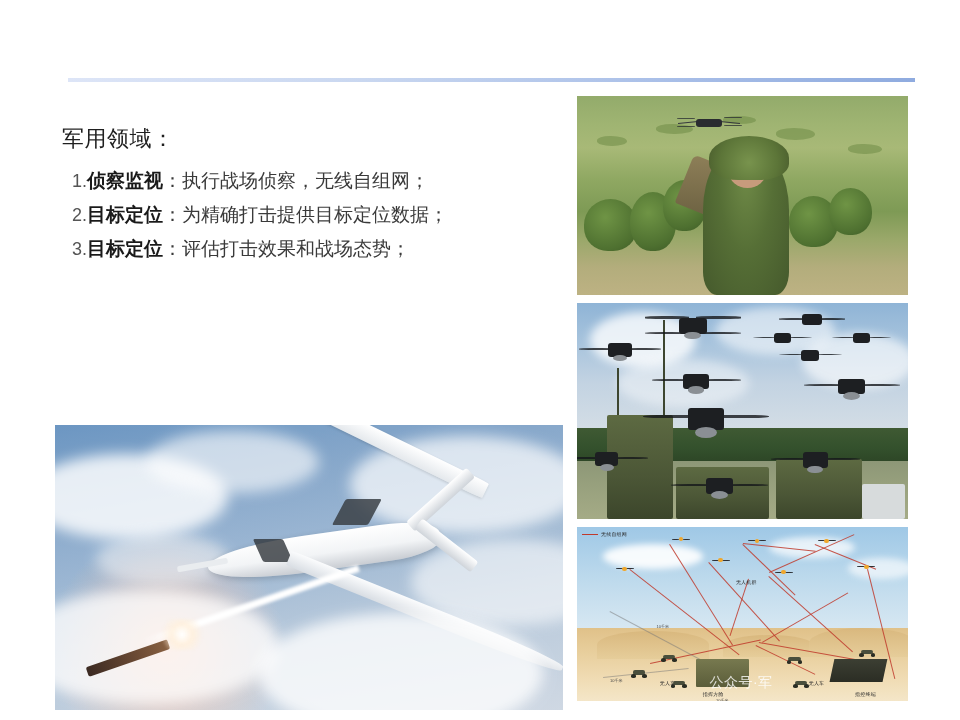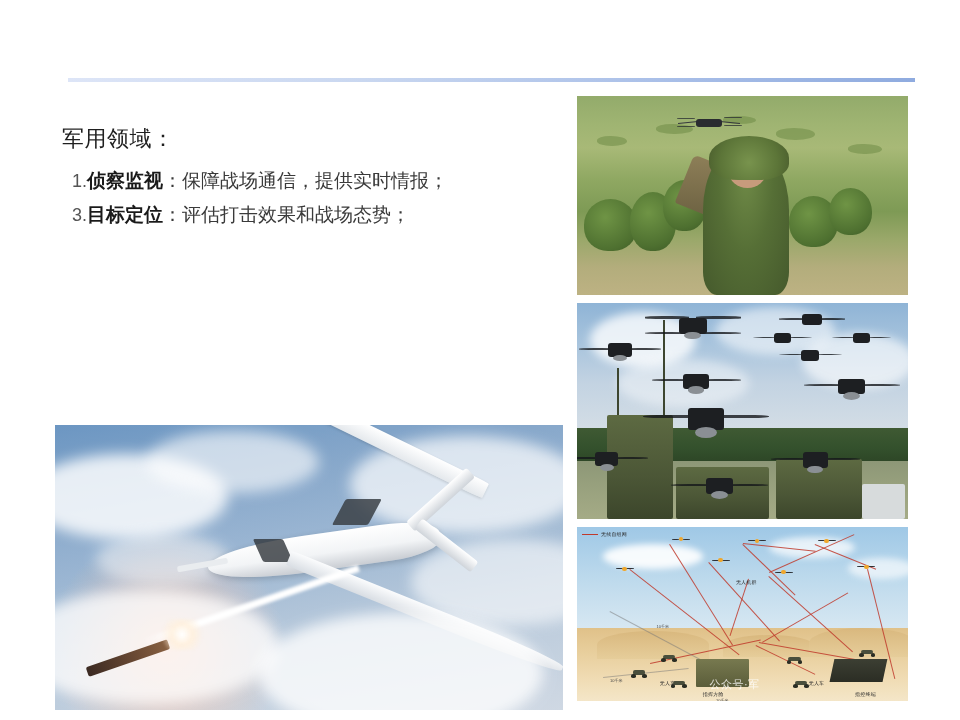--- a/index.html
+++ b/index.html
@@ -399,21 +399,21 @@
   .net-dist {
     position: absolute;
     font-size: 4px;
     color: #4a4a4a;
     white-space: nowrap;
   }
   .net-watermark {
     position: absolute;
     left: 40%;
     bottom: 5%;
-    font-size: 11px;
+    font-size: 14px;
     color: rgba(255,255,255,.8);
     white-space: nowrap;
     letter-spacing: .5px;
   }
   .guide-line {
     position: absolute;
     height: 1px;
     background: rgba(120,120,120,.5);
     transform-origin: 0 0;
   }
@@ -422,21 +422,24 @@
 <body>
 
 <div class="slide">
 
   <div class="title-rule"></div>
 
   <div class="text-col">
     <div class="section-head">军用领域：</div>
     <ul class="bullet-list">
       <li class="bullet-item">
-        <span class="bullet-num">1.</span><span class="bullet-term">侦察监视</span><span class="bullet-sep">：</span><span class="bullet-desc">保障战场通信，提供实时情报；</span>
+        <span class="bullet-num">1.</span><span class="bullet-term">侦察监视</span><span class="bullet-sep">：</span><span class="bullet-desc">执行战场侦察，无线自组网；</span>
+      </li>
+      <li class="bullet-item">
+        <span class="bullet-num">2.</span><span class="bullet-term">目标定位</span><span class="bullet-sep">：</span><span class="bullet-desc">为精确打击提供目标定位数据；</span>
       </li>
       <li class="bullet-item">
         <span class="bullet-num">3.</span><span class="bullet-term">目标定位</span><span class="bullet-sep">：</span><span class="bullet-desc">评估打击效果和战场态势；</span>
       </li>
     </ul>
   </div>
 
   <div class="photo" id="photo-predator">
     <div class="sky-bg"></div>
     <div class="cloud c1"></div>

